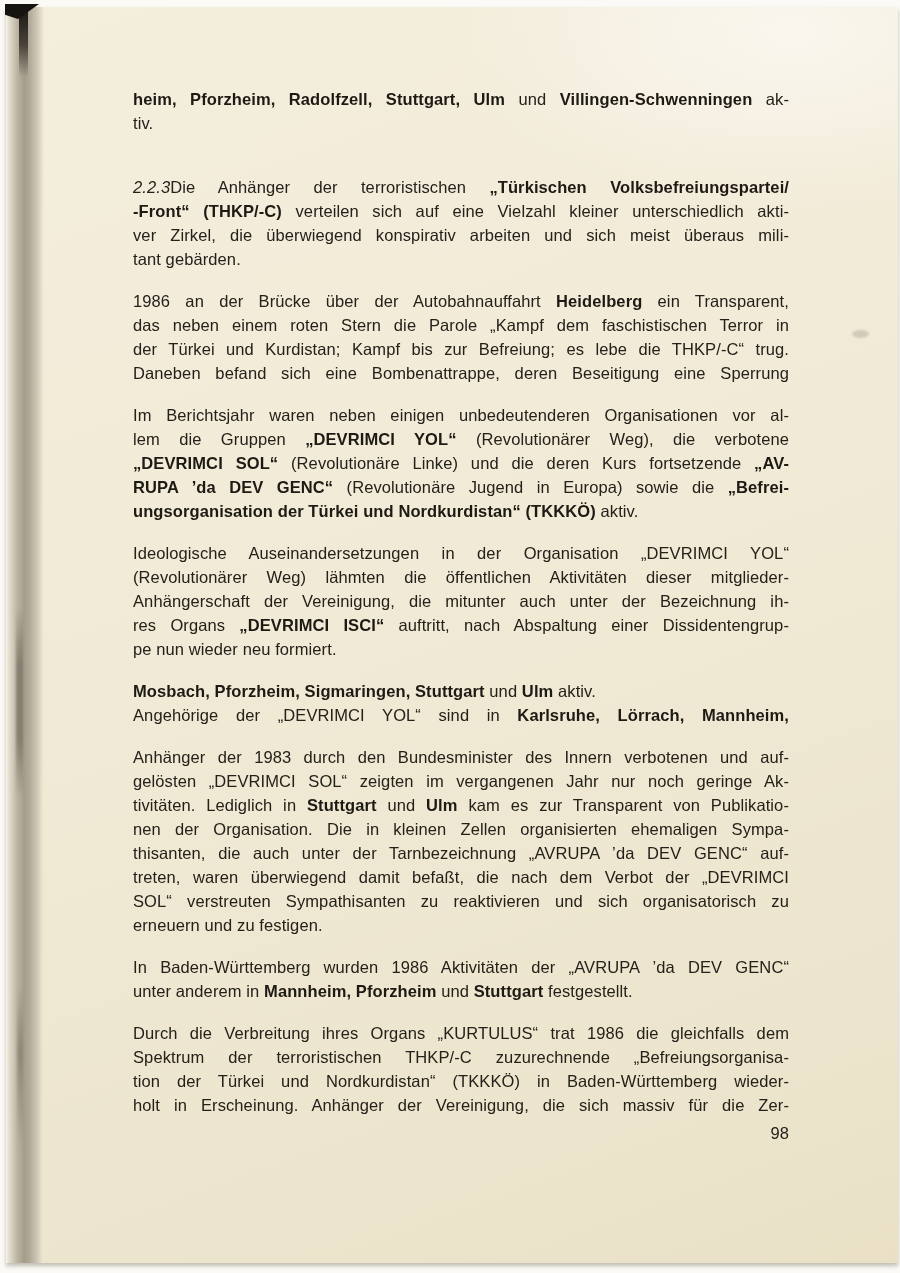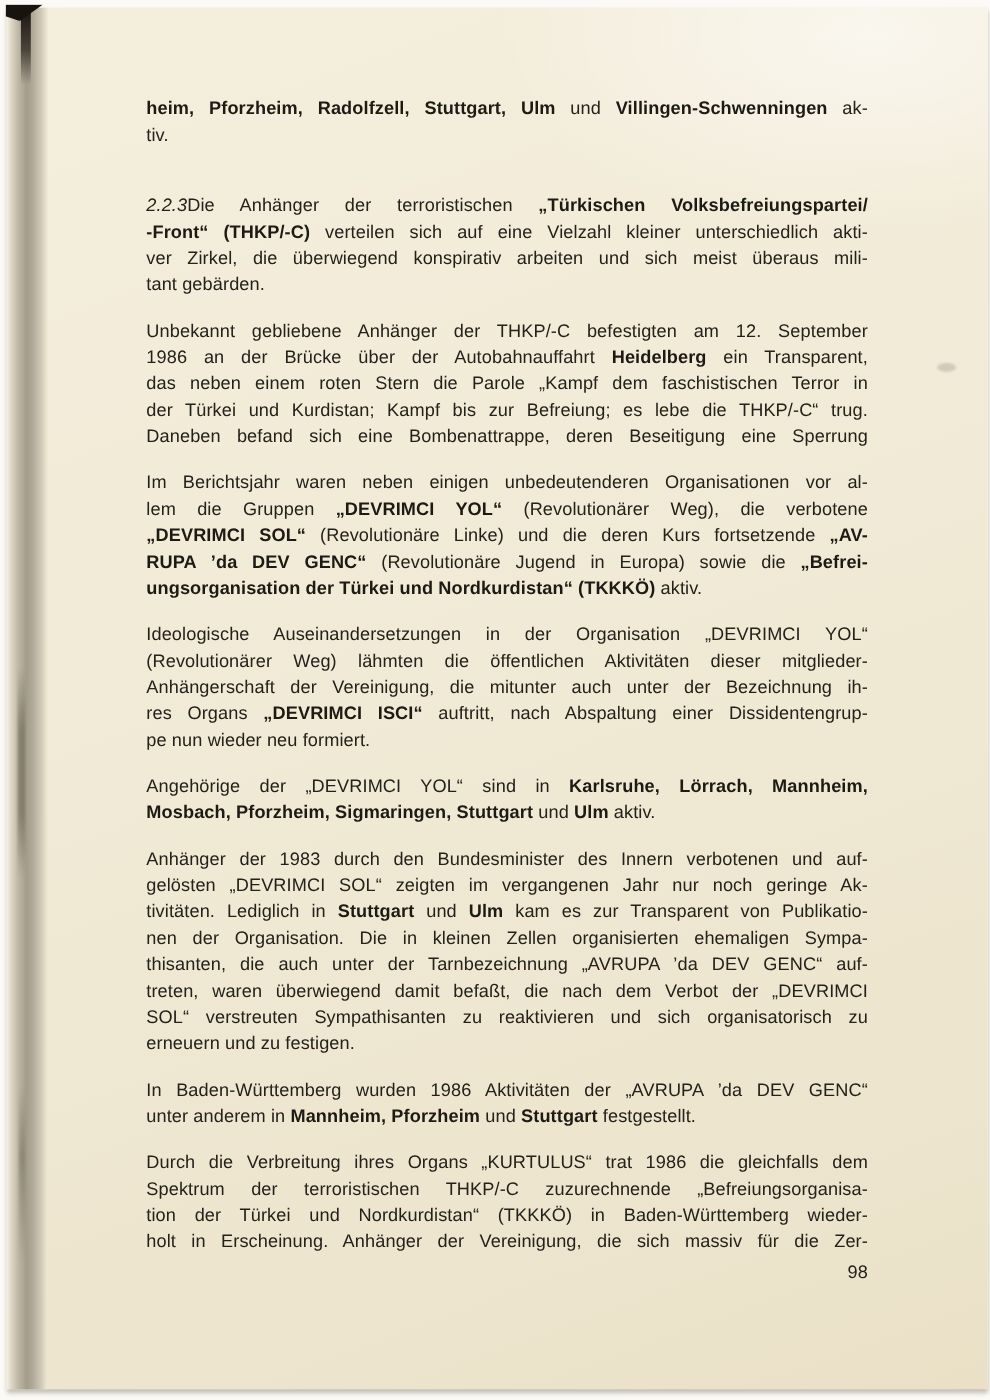--- a/index.html
+++ b/index.html
@@ -91,43 +91,42 @@
           <div class="line"><span class="b">heim, Pforzheim, Radolfzell, Stuttgart, Ulm</span><span> und </span><span class="b">Villingen-Schwenningen</span><span> ak-</span></div>
           <div class="line last"><span>tiv.</span></div>
         </div>
         <div class="para section">
           <div class="line"><span class="i gap">2.2.3</span><span>Die Anhänger der terroristischen </span><span class="b">„Türkischen Volksbefreiungspartei/</span></div>
           <div class="line"><span class="b">-Front“ (THKP/-C)</span><span> verteilen sich auf eine Vielzahl kleiner unterschiedlich akti-</span></div>
           <div class="line"><span>ver Zirkel, die überwiegend konspirativ arbeiten und sich meist überaus mili-</span></div>
           <div class="line last"><span>tant gebärden.</span></div>
         </div>
         <div class="para">
-          <div class="line"><span>Unbekannt gebliebene Anhänger der THKP/-C befestigten am 12. September</span></div>
           <div class="line"><span>1986 an der Brücke über der Autobahnauffahrt </span><span class="b">Heidelberg</span><span> ein Transparent,</span></div>
           <div class="line"><span>das neben einem roten Stern die Parole „Kampf dem faschistischen Terror in</span></div>
           <div class="line"><span>der Türkei und Kurdistan; Kampf bis zur Befreiung; es lebe die THKP/-C“ trug.</span></div>
           <div class="line"><span>Daneben befand sich eine Bombenattrappe, deren Beseitigung eine Sperrung</span></div>
         </div>
         <div class="para">
           <div class="line"><span>Im Berichtsjahr waren neben einigen unbedeutenderen Organisationen vor al-</span></div>
           <div class="line"><span>lem die Gruppen </span><span class="b">„DEVRIMCI YOL“</span><span> (Revolutionärer Weg), die verbotene</span></div>
           <div class="line"><span class="b">„DEVRIMCI SOL“</span><span> (Revolutionäre Linke) und die deren Kurs fortsetzende </span><span class="b">„AV-</span></div>
           <div class="line"><span class="b">RUPA ’da DEV GENC“</span><span> (Revolutionäre Jugend in Europa) sowie die </span><span class="b">„Befrei-</span></div>
           <div class="line last"><span class="b">ungsorganisation der Türkei und Nordkurdistan“ (TKKKÖ)</span><span> aktiv.</span></div>
         </div>
         <div class="para">
           <div class="line"><span>Ideologische Auseinandersetzungen in der Organisation „DEVRIMCI YOL“</span></div>
           <div class="line"><span>(Revolutionärer Weg) lähmten die öffentlichen Aktivitäten dieser mitglieder-</span></div>
           <div class="line"><span>Anhängerschaft der Vereinigung, die mitunter auch unter der Bezeichnung ih-</span></div>
           <div class="line"><span>res Organs </span><span class="b">„DEVRIMCI ISCI“</span><span> auftritt, nach Abspaltung einer Dissidentengrup-</span></div>
           <div class="line last"><span>pe nun wieder neu formiert.</span></div>
         </div>
         <div class="para">
+          <div class="line last"><span class="b">Mosbach, Pforzheim, Sigmaringen, Stuttgart</span><span> und </span><span class="b">Ulm</span><span> aktiv.</span></div>
           <div class="line"><span>Angehörige der „DEVRIMCI YOL“ sind in </span><span class="b">Karlsruhe, Lörrach, Mannheim,</span></div>
-          <div class="line last"><span class="b">Mosbach, Pforzheim, Sigmaringen, Stuttgart</span><span> und </span><span class="b">Ulm</span><span> aktiv.</span></div>
         </div>
         <div class="para">
           <div class="line"><span>Anhänger der 1983 durch den Bundesminister des Innern verbotenen und auf-</span></div>
           <div class="line"><span>gelösten „DEVRIMCI SOL“ zeigten im vergangenen Jahr nur noch geringe Ak-</span></div>
           <div class="line"><span>tivitäten. Lediglich in </span><span class="b">Stuttgart</span><span> und </span><span class="b">Ulm</span><span> kam es zur Transparent von Publikatio-</span></div>
           <div class="line"><span>nen der Organisation. Die in kleinen Zellen organisierten ehemaligen Sympa-</span></div>
           <div class="line"><span>thisanten, die auch unter der Tarnbezeichnung „AVRUPA ’da DEV GENC“ auf-</span></div>
           <div class="line"><span>treten, waren überwiegend damit befaßt, die nach dem Verbot der „DEVRIMCI</span></div>
           <div class="line"><span>SOL“ verstreuten Sympathisanten zu reaktivieren und sich organisatorisch zu</span></div>
           <div class="line last"><span>erneuern und zu festigen.</span></div>

